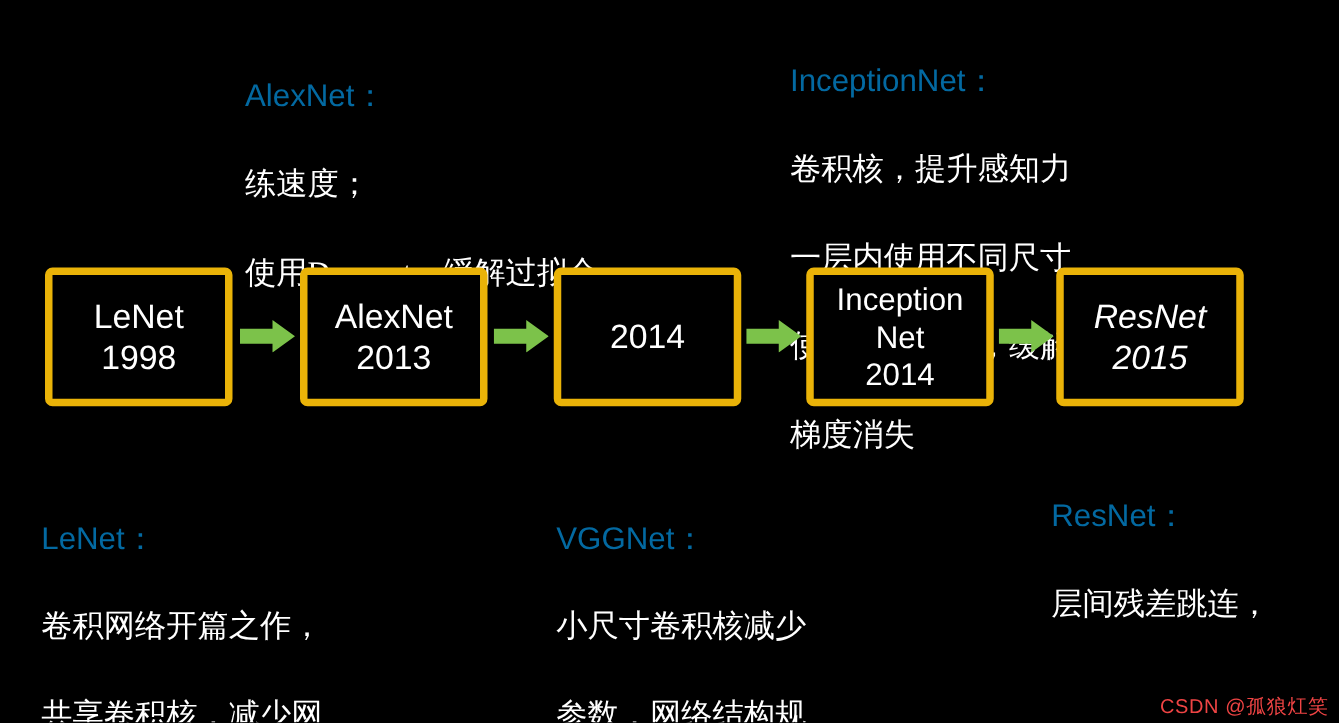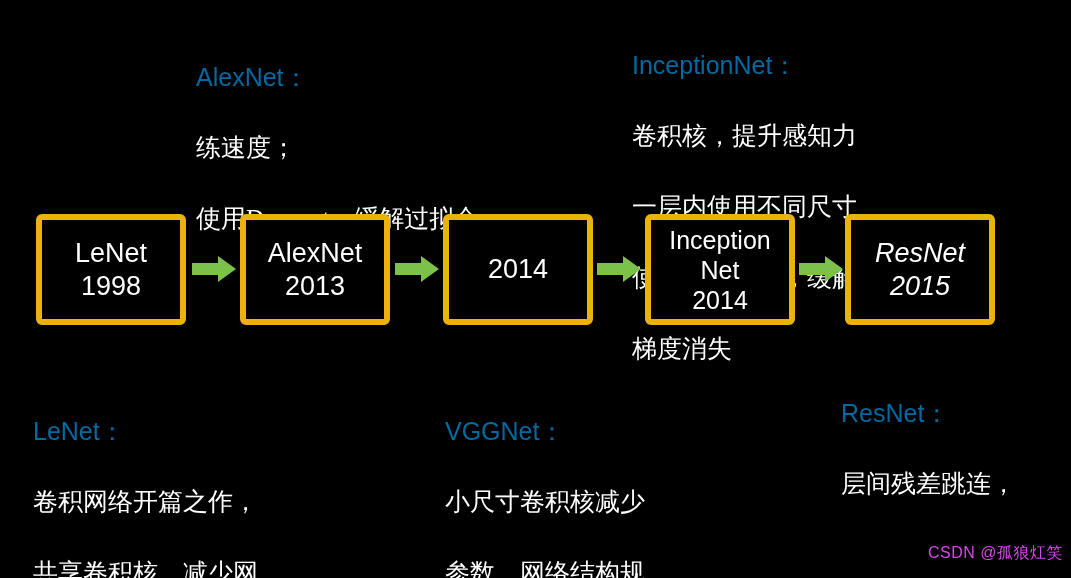--- a/index.html
+++ b/index.html
@@ -91,24 +91,24 @@
   }
   #arrow-0 { left: 192px; }
   #arrow-1 { left: 395px; }
   #arrow-2 { left: 597px; }
   #arrow-3 { left: 799px; }
 
   
   #watermark {
     position: absolute;
     right: 8px;
-    bottom: 14px;
+    bottom: 2px;
     font-family: "Liberation Sans", sans-serif;
     font-size: 16px;
-    color: #d946ef;
+    color: #ef4444;
     letter-spacing: 0.5px;
     white-space: pre;
   }
 </style>
 </head>
 <body>
 
 <div id="slide">
 
   <div class="note" id="note-alexnet">

